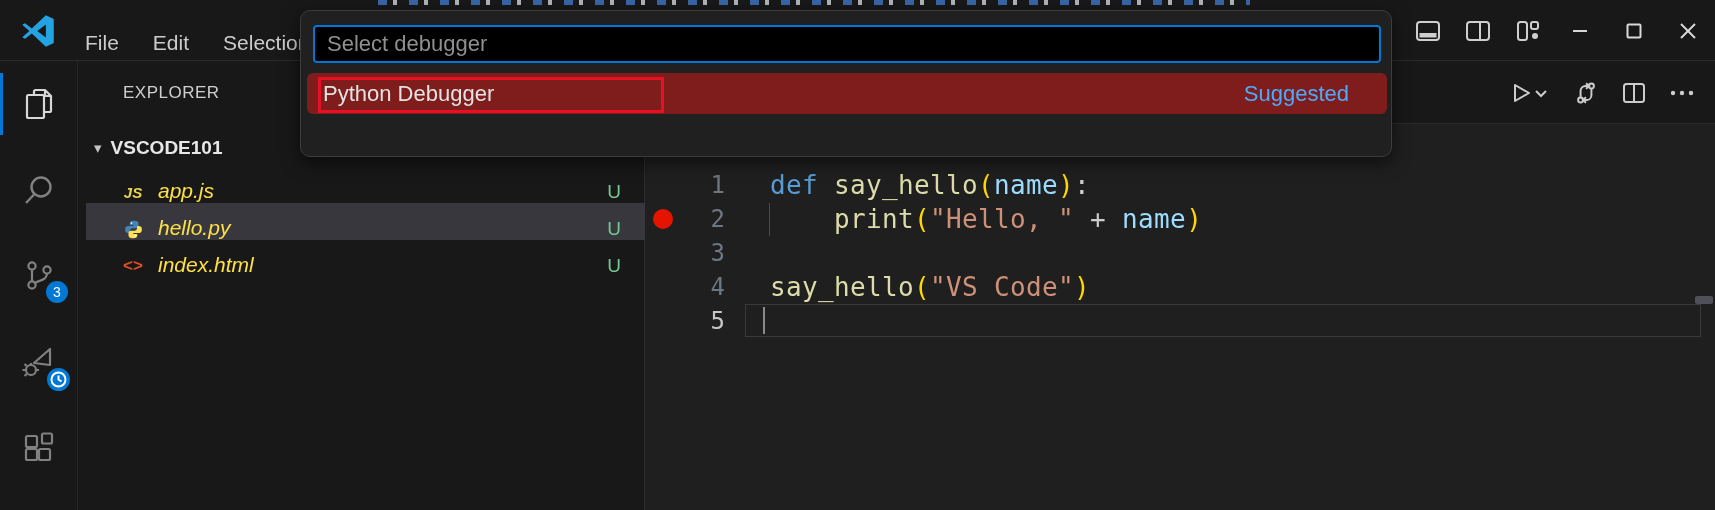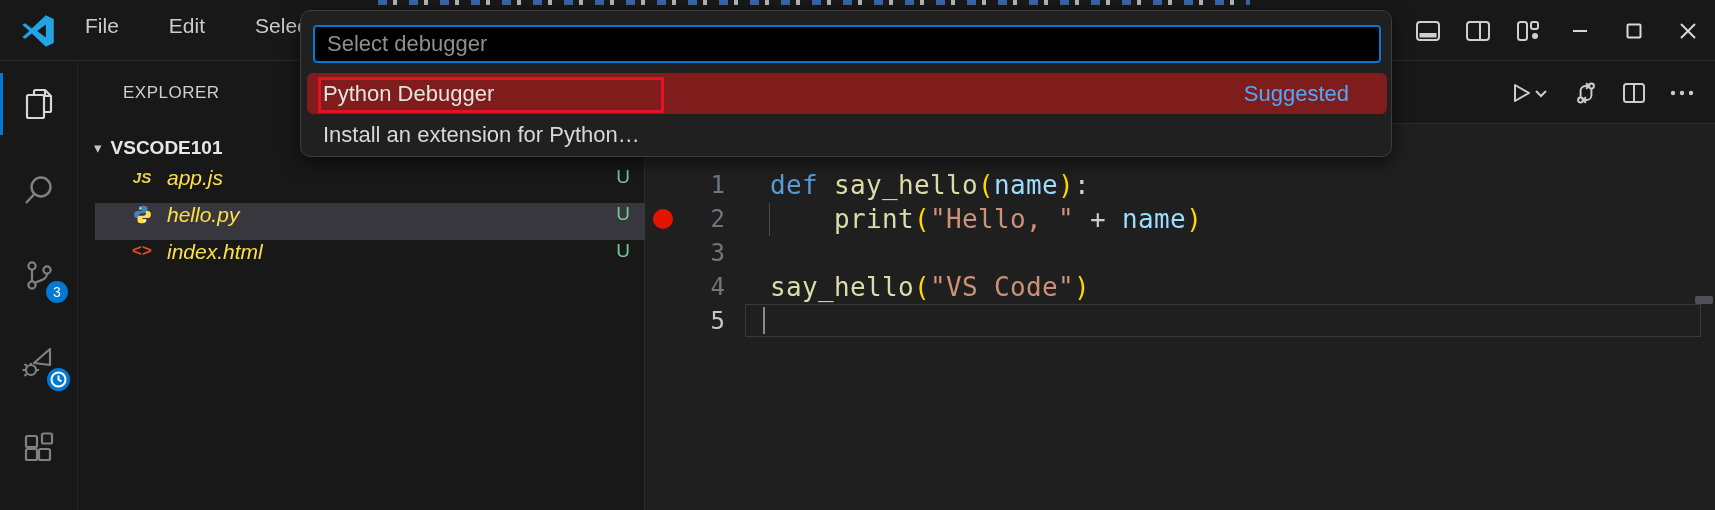--- a/index.html
+++ b/index.html
@@ -6,21 +6,21 @@
   html,body { background:#000; }
   #app {
     position:relative; width:1715px; height:510px; overflow:hidden;
     background:#1f1f1f; font-family:"Liberation Sans", sans-serif;
     color:#cccccc; -webkit-font-smoothing:antialiased;
   }
   
   .titlebar { position:absolute; left:0; top:0; width:1715px; height:61px;
     background:#181818; border-bottom:1px solid #2b2b2b; }
   .logo { position:absolute; left:20px; top:13px; width:36px; height:36px; }
-  .menubar { position:absolute; left:68px; top:8px; height:61px; display:flex; align-items:flex-start; gap:16px; }
+  .menubar { position:absolute; left:68px; top:0; height:61px; display:flex; align-items:flex-end; gap:0; }
   .menu-item { font-size:21px; color:#cccccc; padding:6px 17px; border-radius:6px; }
   .top-dashes { position:absolute; left:378px; top:0; width:872px; height:5px; opacity:.85;
     background:repeating-linear-gradient(90deg,#3f74c2 0 9px,#191919 9px 15px,#ccd0d5 15px 19px,#191919 19px 31px); }
   .tb-icons { position:absolute; right:0; top:0; height:61px; display:flex; align-items:center; }
   .tb-icon { width:50px; height:61px; display:flex; align-items:center; justify-content:center; color:#cfcfcf; }
   .winctl { width:54px; }
   
   .activitybar { position:absolute; left:0; top:61px; width:78px; height:449px;
     background:#181818; border-right:1px solid #242424; }
   .ab-item { position:relative; width:78px; height:86px; display:flex; align-items:center; justify-content:center; color:#818181; }
@@ -30,21 +30,21 @@
     background:#0078d4; color:#fff; font-size:14px; display:flex; align-items:center; justify-content:center; }
   .ab-clock { position:absolute; right:6px; bottom:12px; width:27px; height:27px; border-radius:50%;
     background:#0078d4; border:2px solid #181818; display:flex; align-items:center; justify-content:center; }
   
   .sidebar { position:absolute; left:78px; top:61px; width:567px; height:449px;
     background:#181818; border-right:1px solid #2b2b2b; }
   .sb-header { position:absolute; left:45px; top:22px; font-size:17px; letter-spacing:.5px; color:#cfcfcf; }
   .folder-row { position:absolute; left:0; top:68px; width:567px; height:37px; display:flex; align-items:center; }
   .folder-chevron { margin-left:16px; color:#c5c5c5; font-size:15px; }
   .folder-name { margin-left:9px; font-size:19px; font-weight:bold; color:#e7e7e7; }
-  .file-row { position:absolute; left:17px; width:567px; height:37px; display:flex; align-items:flex-start; }
+  .file-row { position:absolute; left:8px; width:567px; height:37px; display:flex; align-items:flex-end; }
   .file-row.selected { background:#37373d; }
   .file-icon { width:22px; height:22px; margin-left:36px; display:flex; align-items:center; justify-content:center; flex:0 0 auto; }
   .js-glyph { color:#e8d44d; font-weight:bold; font-size:15px; font-style:italic; }
   .html-glyph { color:#e44d26; font-weight:bold; font-size:17px; }
   .file-name { margin-left:14px; font-size:21px; color:#fde047;font-style:italic; }
   .git-badge { position:absolute; right:32px; font-size:19px; color:#73c991; }
   
   .editorhead { position:absolute; left:645px; top:61px; width:1070px; height:63px;
     background:#181818; border-bottom:1px solid #2b2b2b; }
   .ed-actions { position:absolute; right:14px; top:0; height:63px; display:flex; align-items:center; gap:10px; }
@@ -284,19 +284,16 @@
     <div class="cursor"></div>
     <div class="ruler-mark"></div>
   </div>
 
   <div class="quickpick">
     <input class="qp-input" type="text" placeholder="Select debugger" style="">
     <div class="qp-item1">
       <span class="qp-label">Python Debugger</span>
       <span class="qp-suggested">Suggested</span>
     </div>
-    <div class="qp-item2">
-      <span class="qp-label2">Install an extension for Python…</span>
-    </div>
     <div class="annotation"></div>
   </div>
 
 </div>
 
 </body></html>

